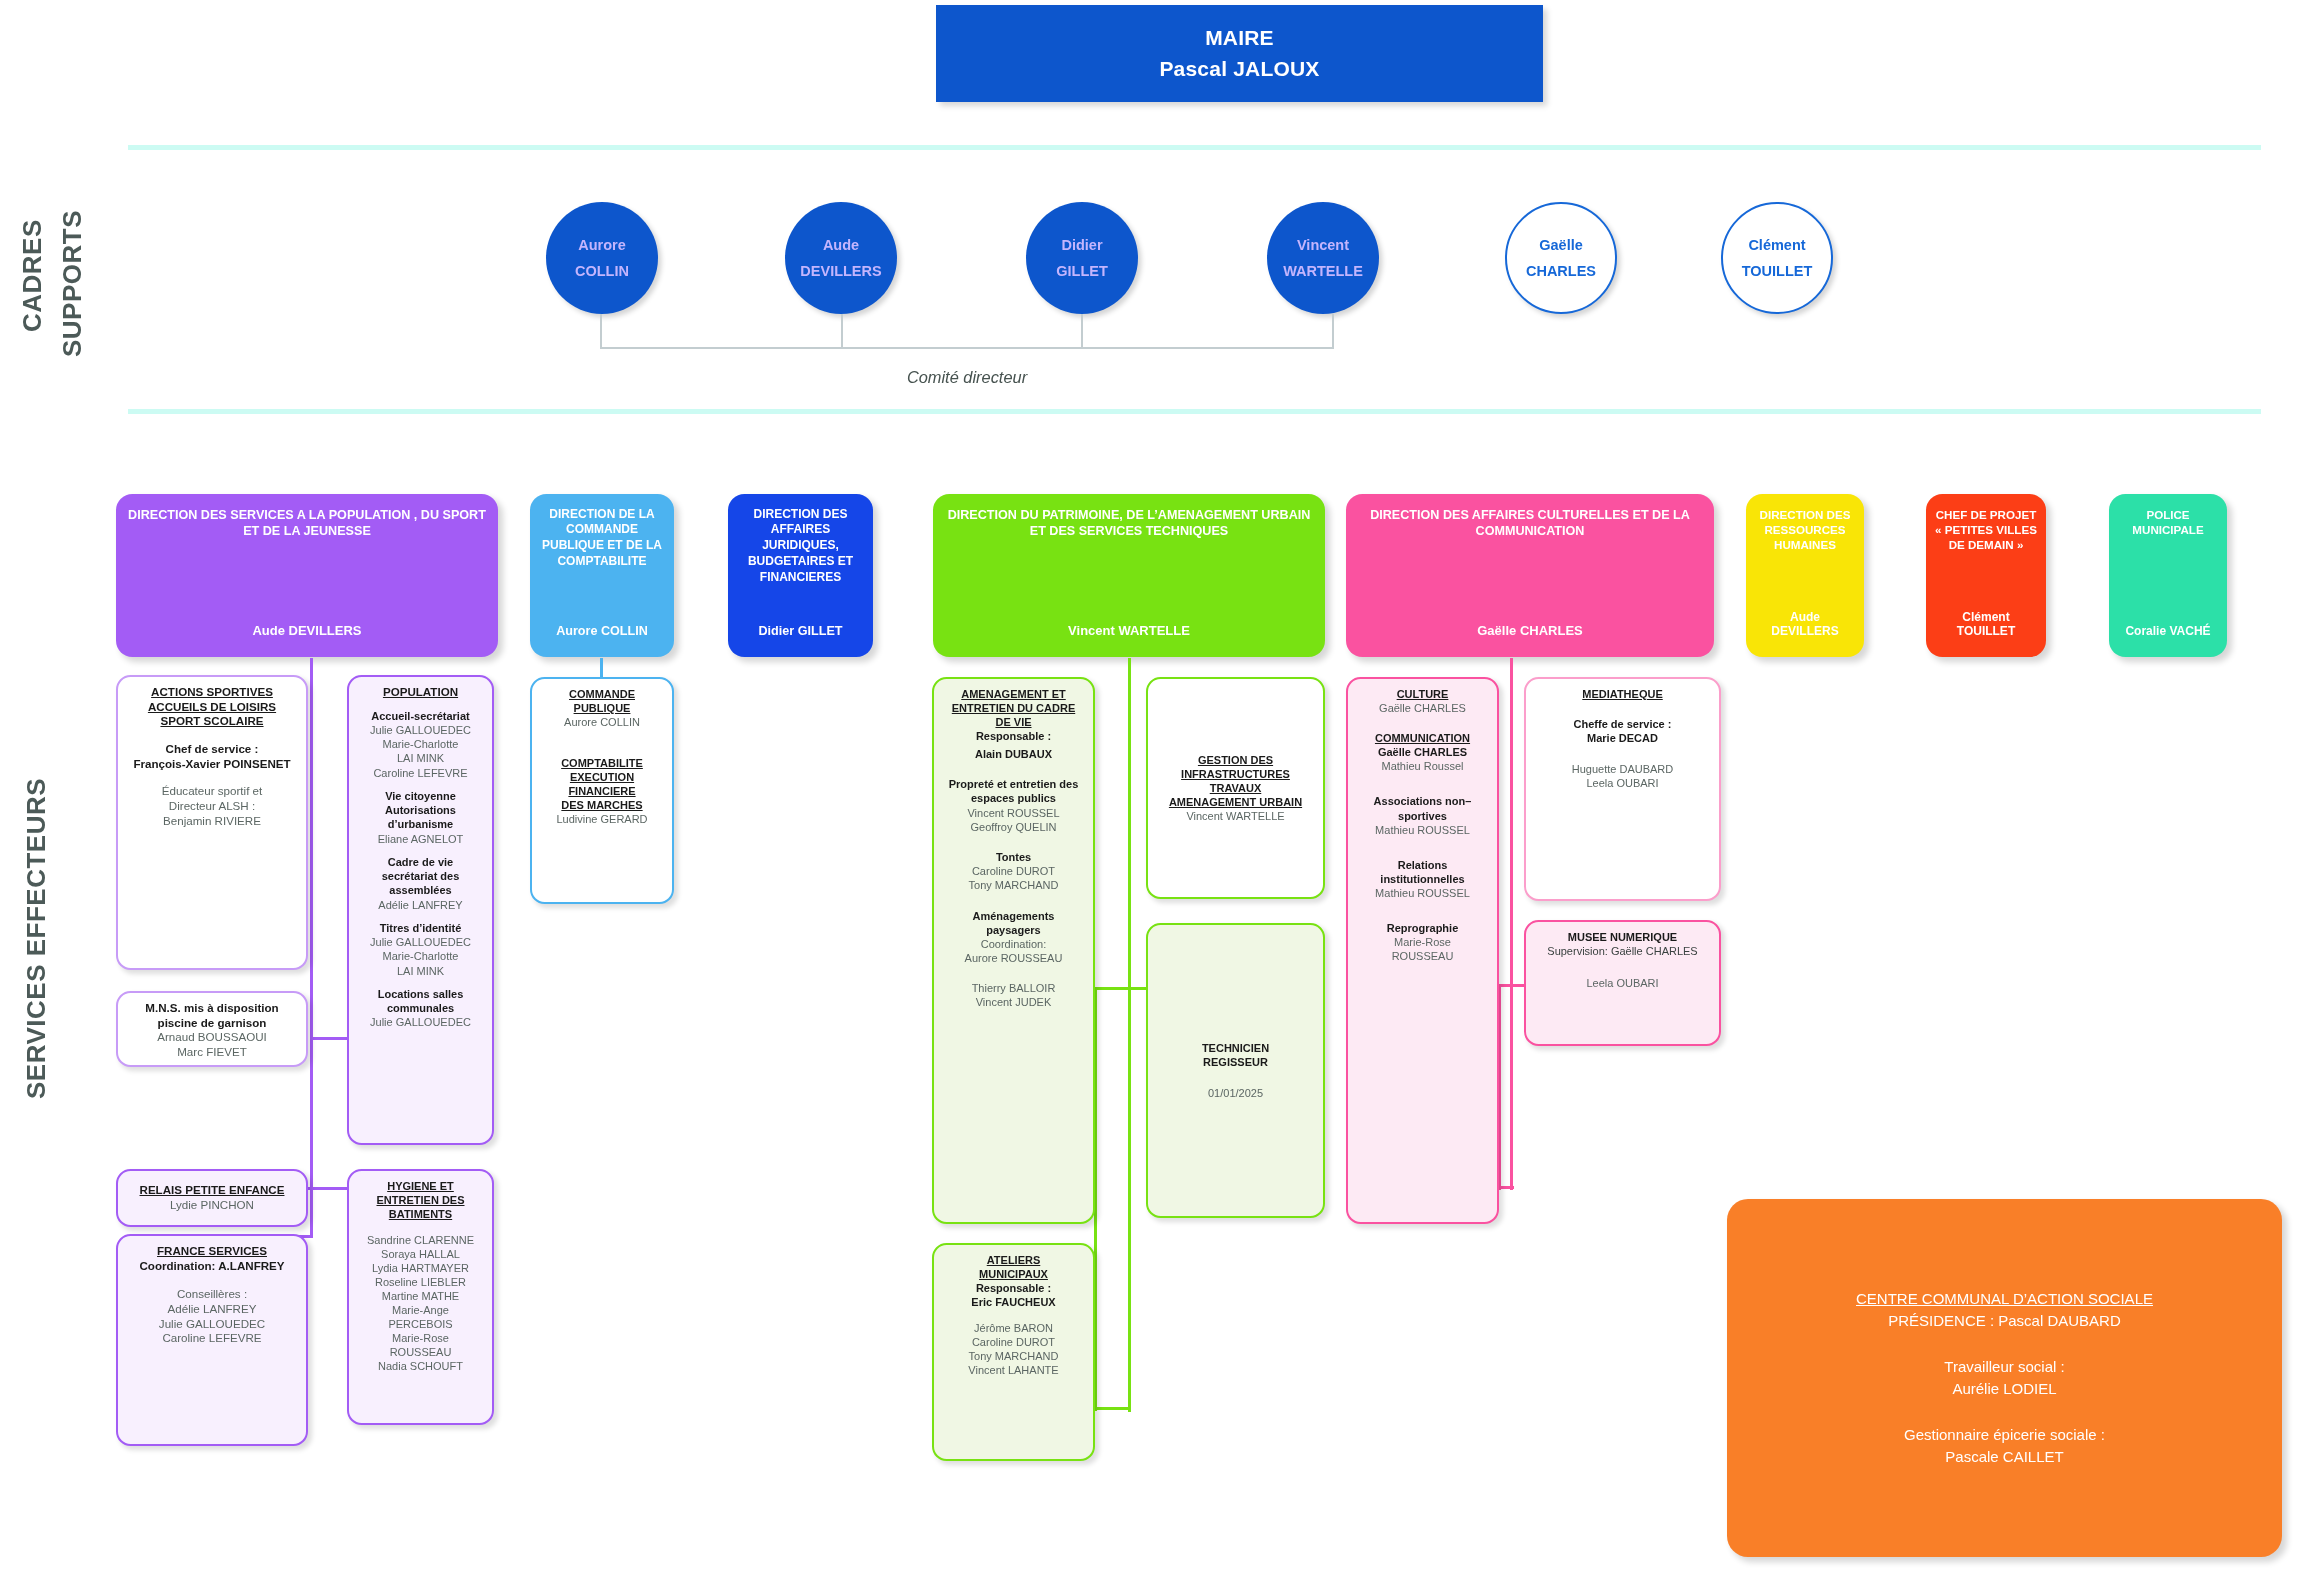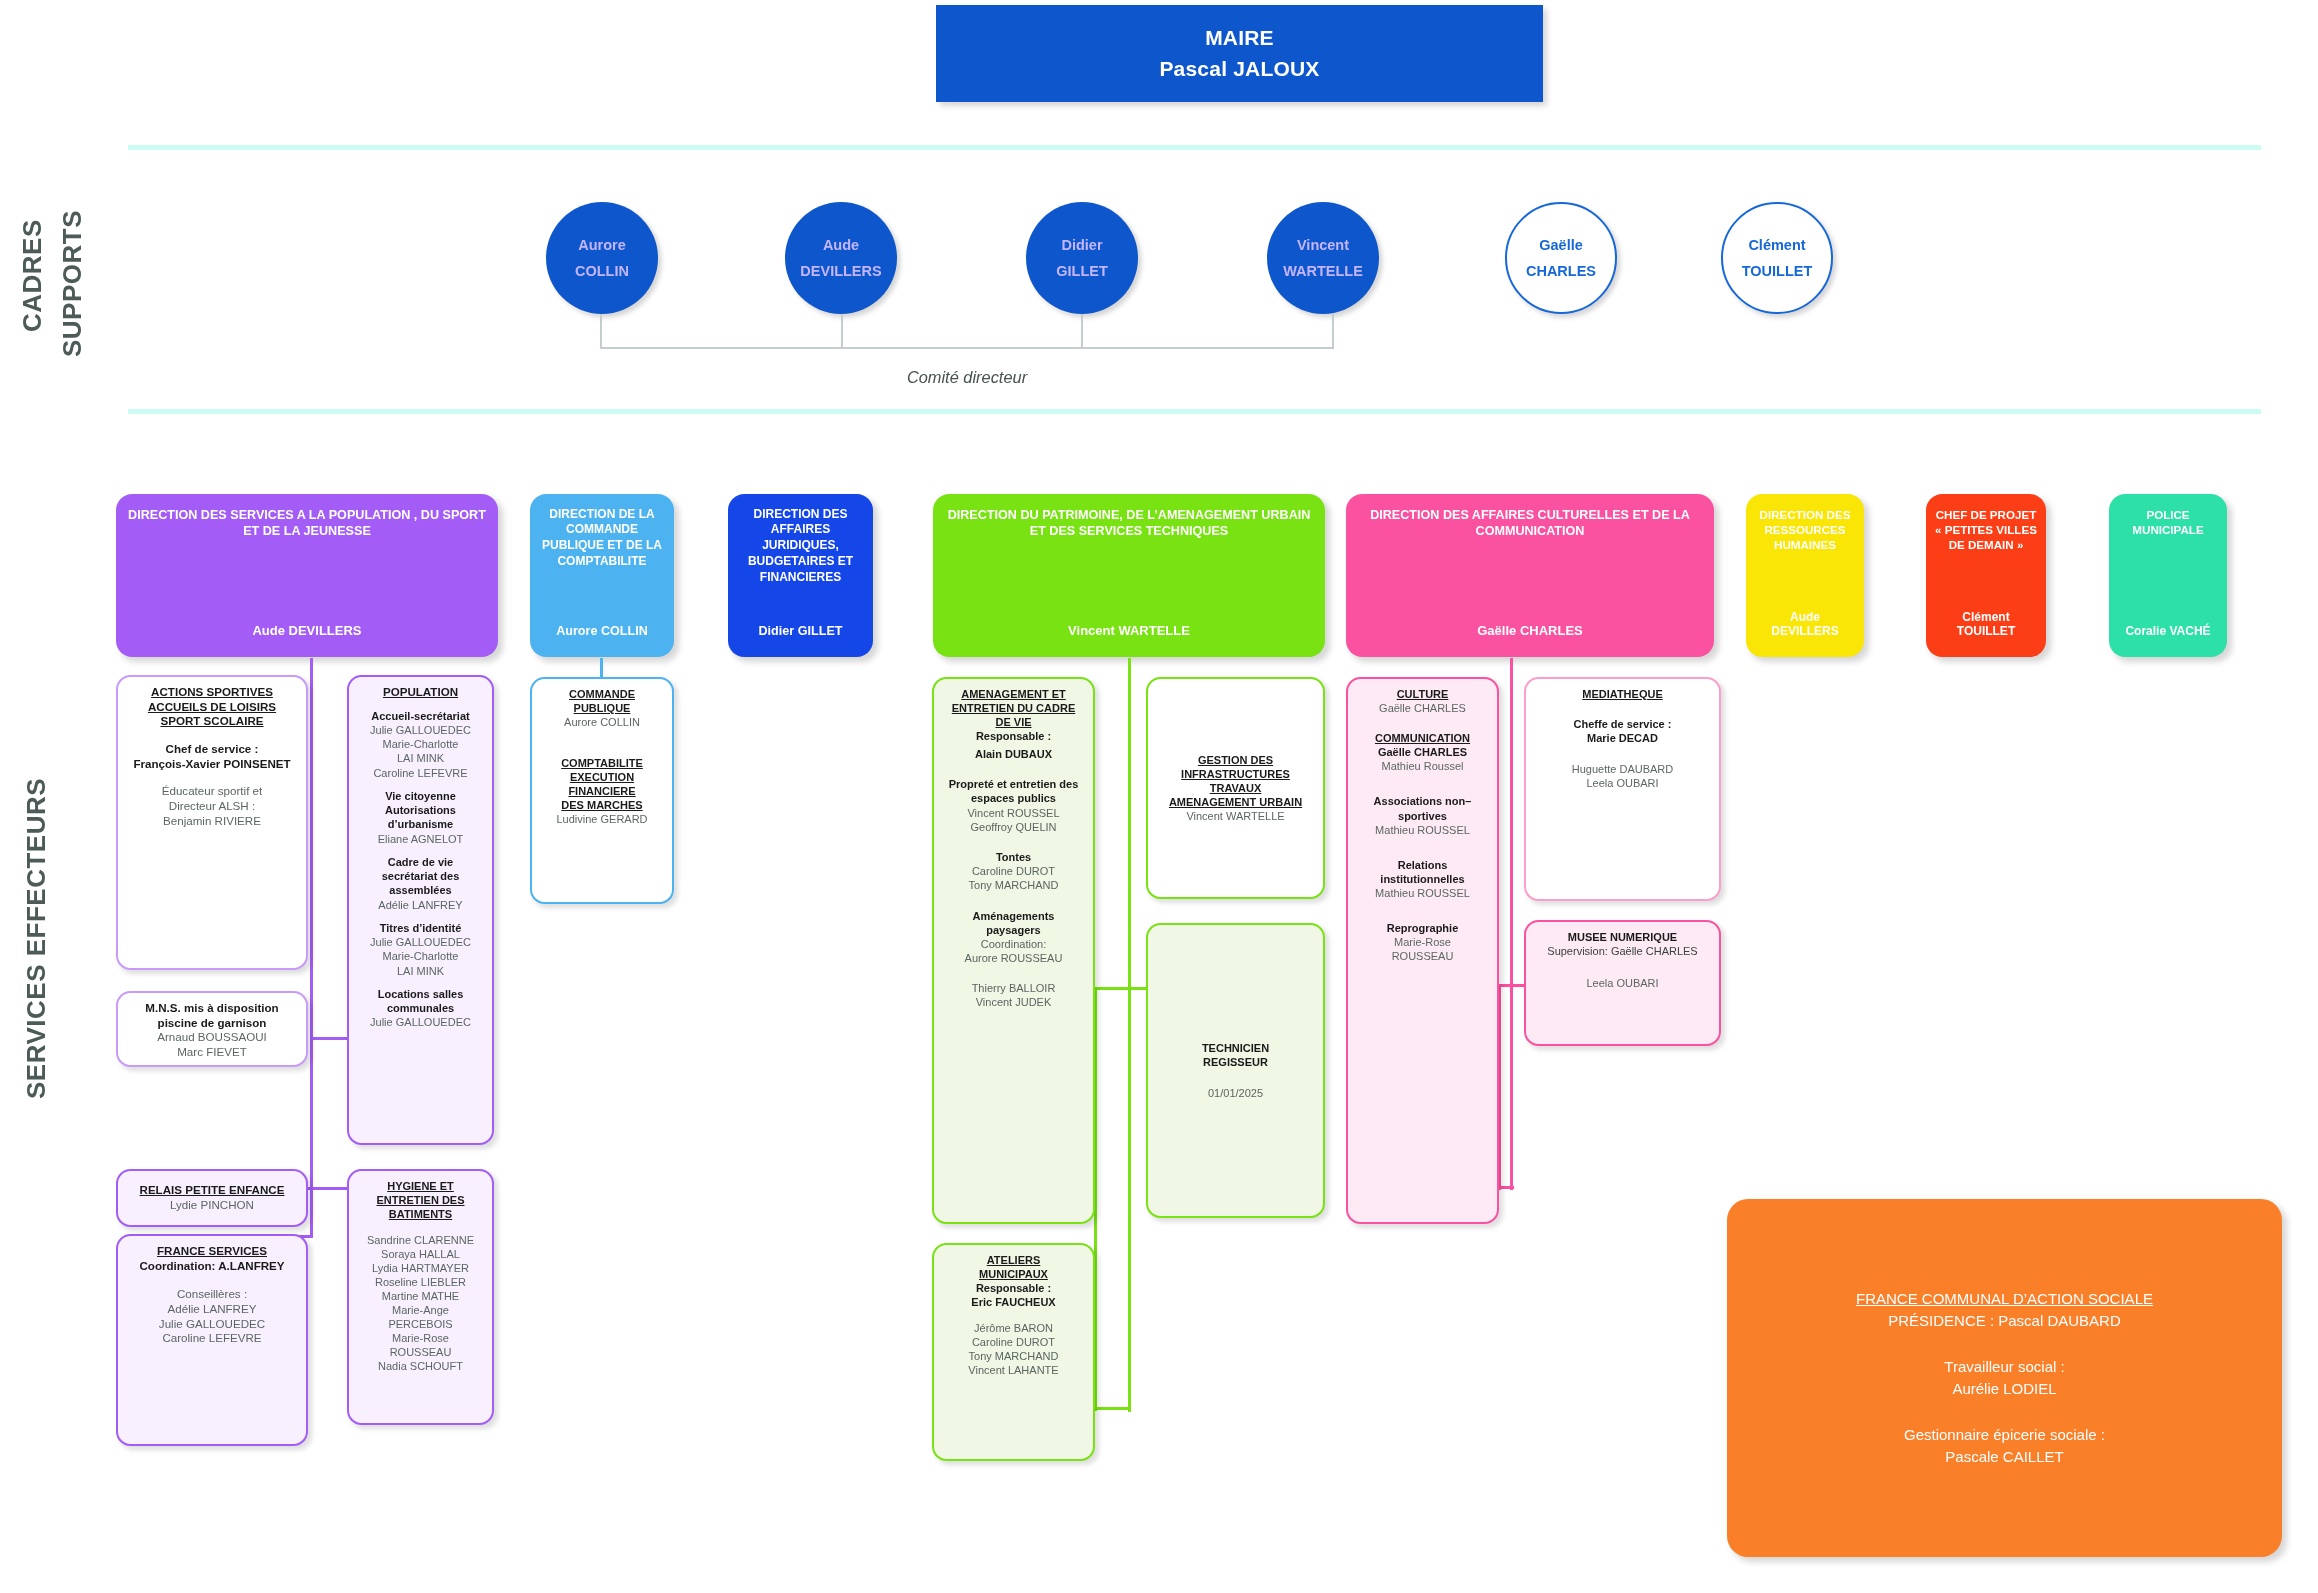--- a/index.html
+++ b/index.html
@@ -338,21 +338,21 @@
 <div class="abs sub" style="left:1524px;top:920px;width:197px;height:126px;background:#fdeaf4;border:2.9px solid #fa52a0;font-size:11px;">
   <div class="b">MUSEE NUMERIQUE</div>
   <div class="p" style="color:#3a4240">Supervision: Gaëlle CHARLES</div>
   <div style="height:18.4px"></div>
   <div class="p">Leela OUBARI</div>
 </div>
 
 <div class="abs" style="left:1727px;top:1199px;width:555px;height:358px;background:#f97f28;border-radius:21px;
      box-shadow:4.4px 4.4px 6.3px rgba(0,0,0,.16);display:flex;flex-direction:column;align-items:center;justify-content:center;
      color:#ffffff;font-size:15px;line-height:1.5;text-align:center;">
-  <div style="text-decoration:underline;">FRANCE COMMUNAL D’ACTION SOCIALE</div>
+  <div style="text-decoration:underline;">CENTRE COMMUNAL D’ACTION SOCIALE</div>
   <div>PRÉSIDENCE : Pascal DAUBARD</div>
   <div style="height:23px"></div>
   <div>Travailleur social :</div>
   <div>Aurélie  LODIEL</div>
   <div style="height:23px"></div>
   <div>Gestionnaire épicerie sociale :</div>
   <div>Pascale CAILLET</div>
 </div>
 
 

